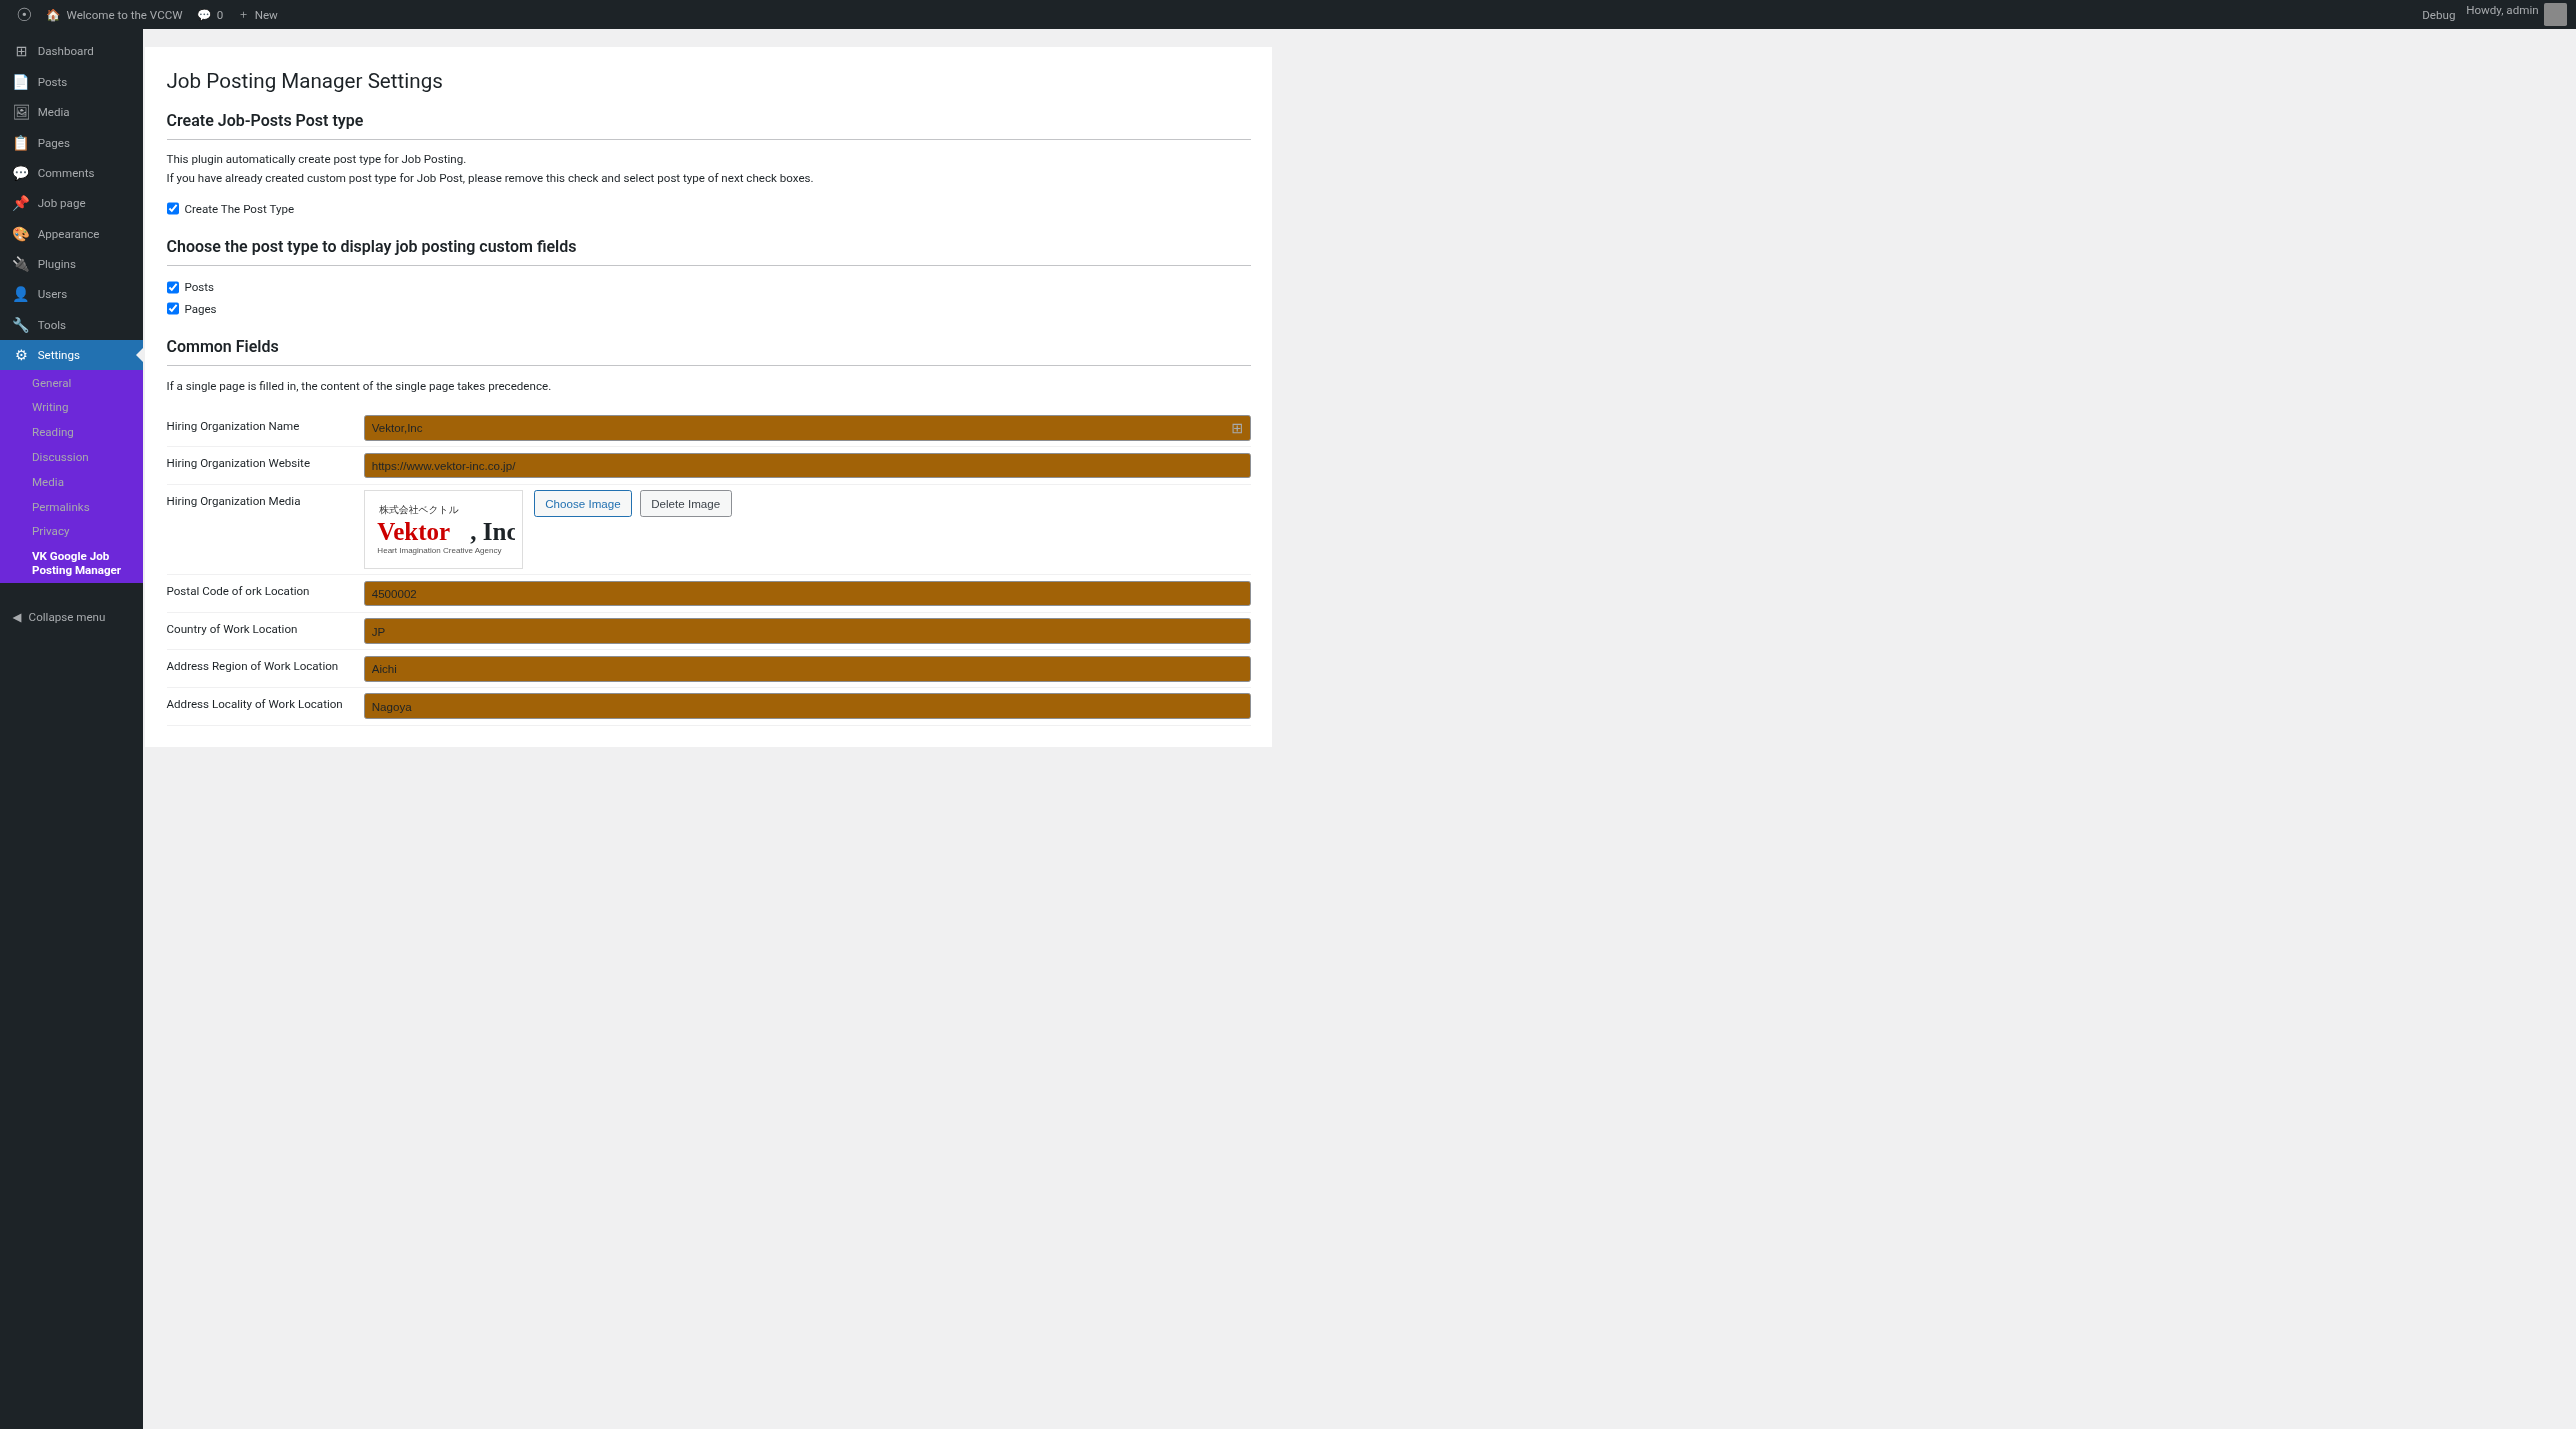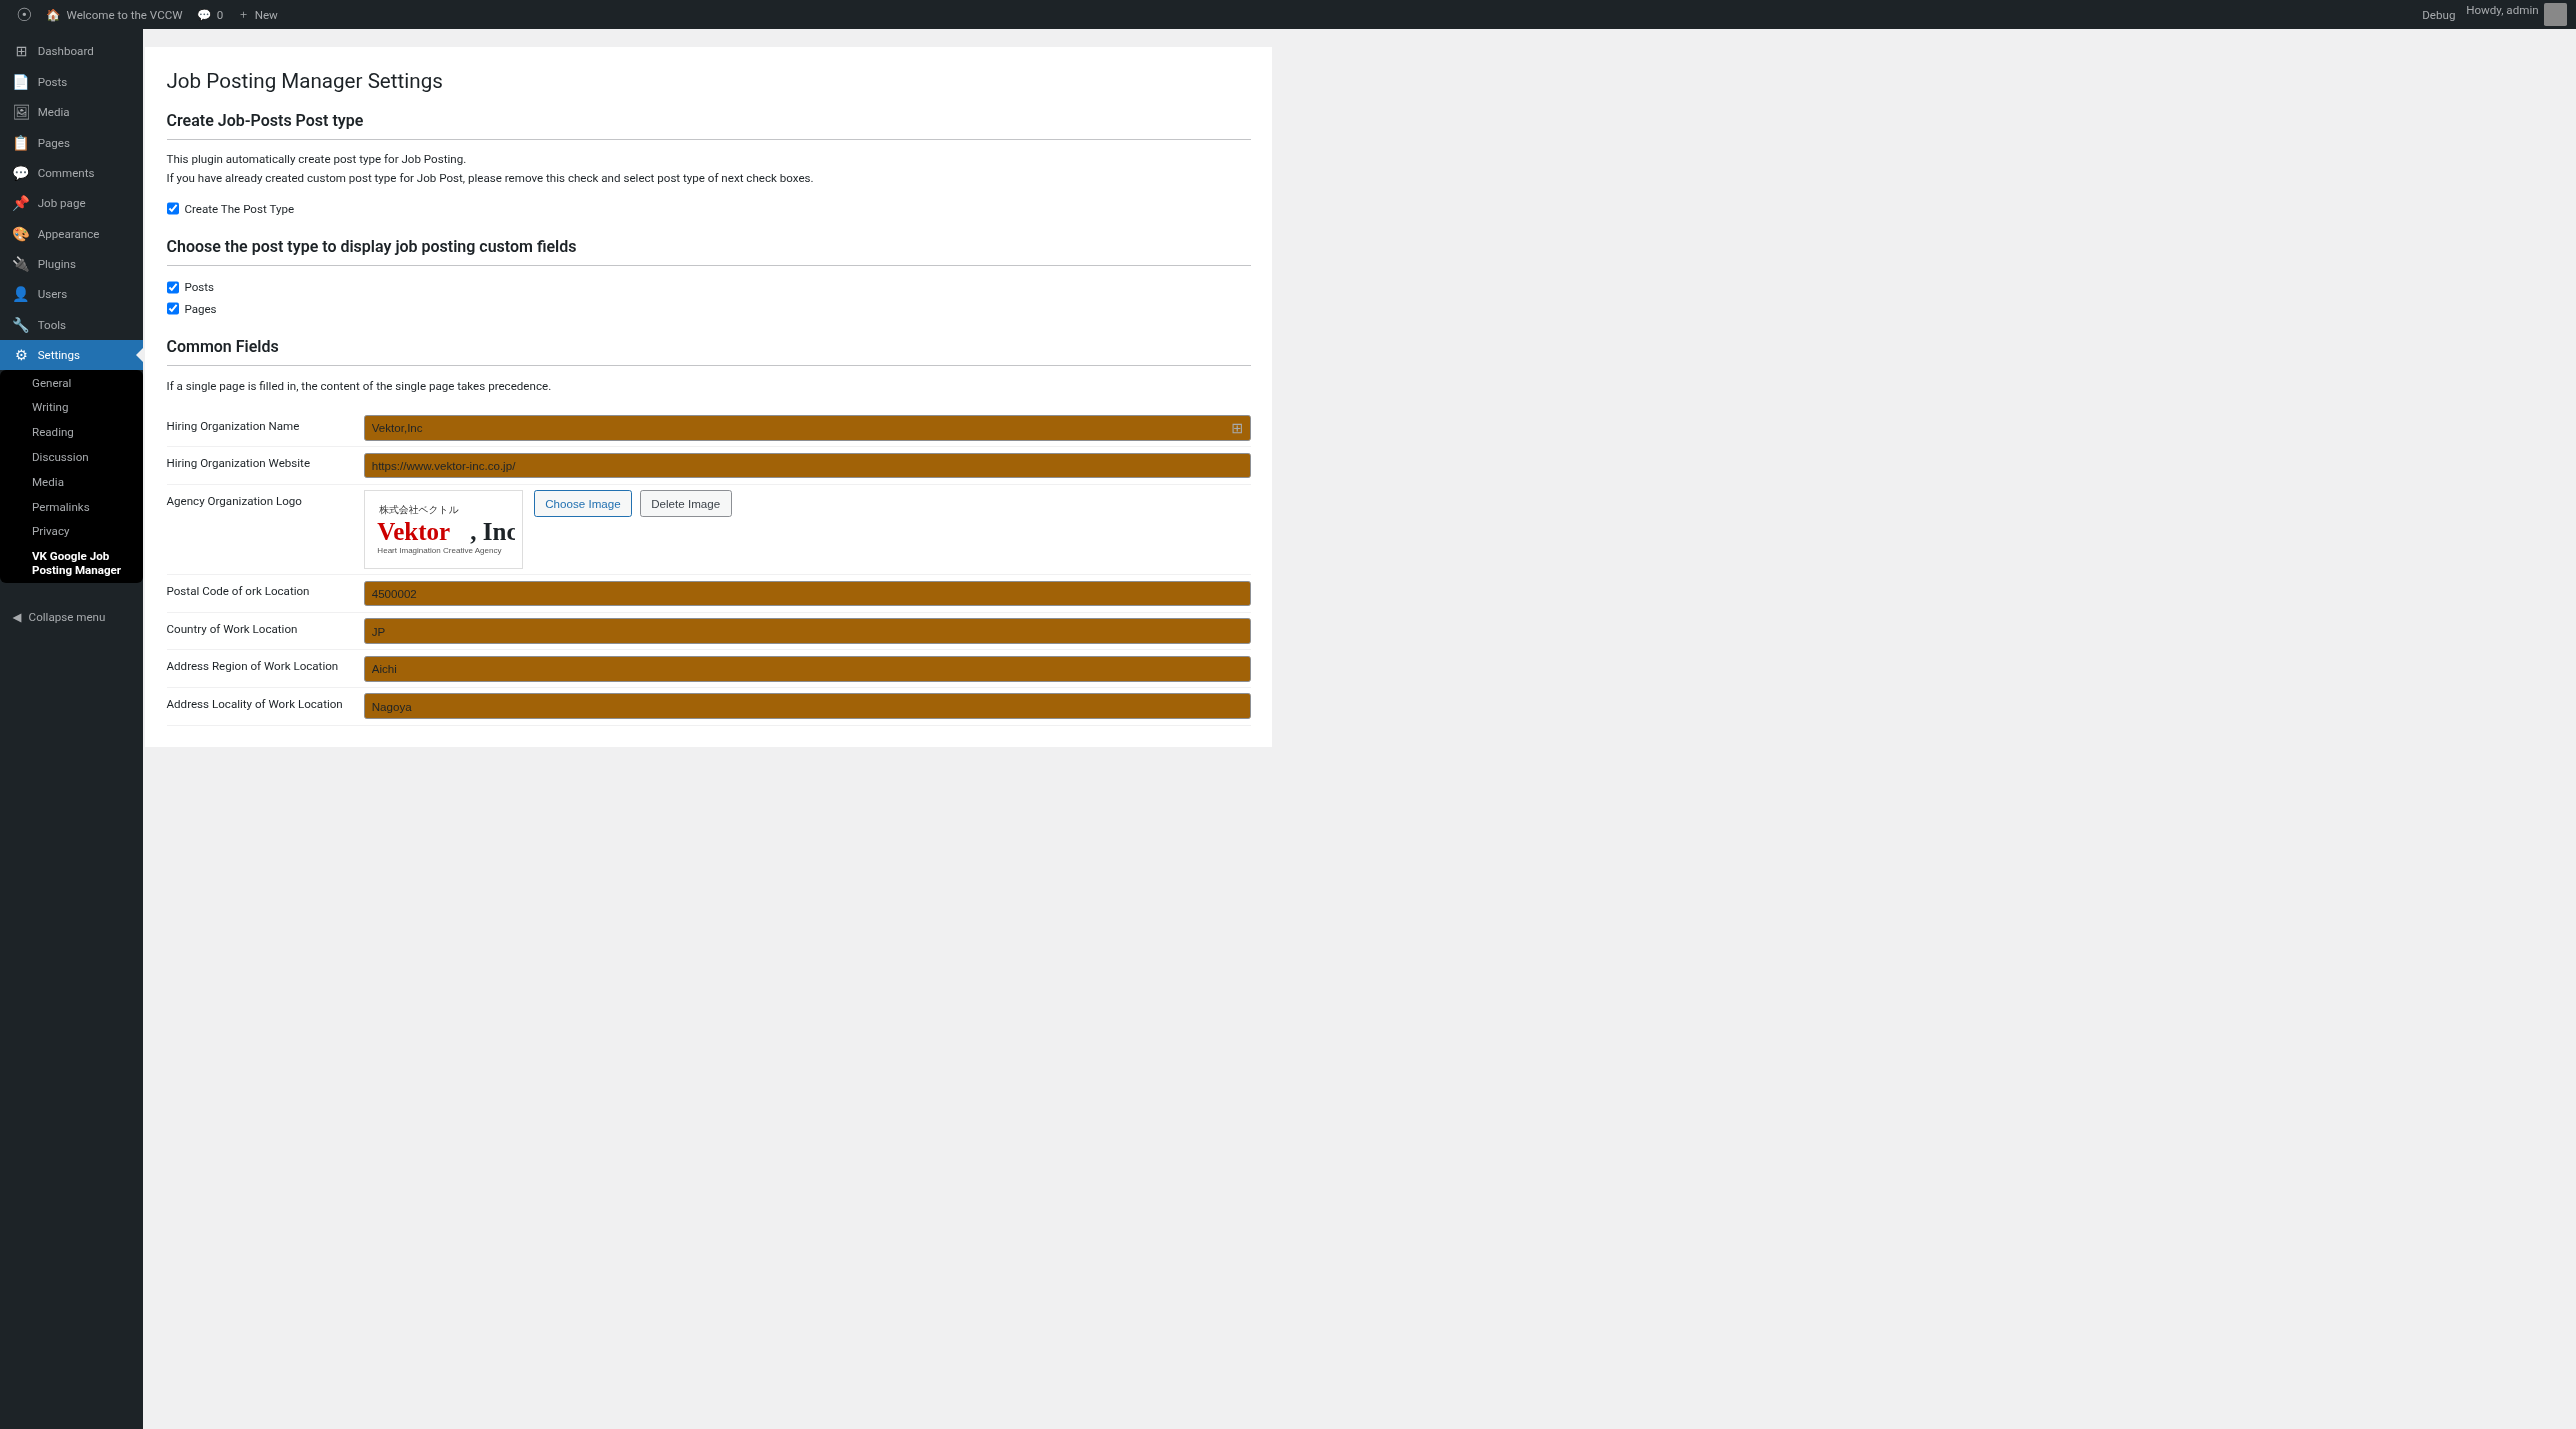--- a/index.html
+++ b/index.html
@@ -39,21 +39,21 @@
     .menu-item {
       display: flex; align-items: center; gap: 7.2px;
       padding: 7.2px 9px 7.2px 12.5px;
       color: #a7aaad; font-size: 11.6px; cursor: pointer;
       position: relative;
     }
     .menu-item.active { background: #2271b1; color: #fff; }
     .menu-item .menu-icon { font-size: 14.3px; width: 18px; text-align: center; }
 
     
-    .submenu { background: #000000; border-radius: 6px; }
+    .submenu { background: #6d28d9; }
     .submenu-item {
       display: block; padding: 5.4px 5.4px 5.4px 32px;
       color: #a7aaad; font-size: 11.6px; cursor: pointer;
     }
     .submenu-item.highlight { color: #fff; font-weight: 700; }
 
     
     .collapse-menu {
       color: #a7aaad; padding: 9px 9px 9px 12.5px;
       display: flex; align-items: center; gap: 7.2px;
@@ -262,21 +262,21 @@
             </tr>
 
             <tr>
               <td>Hiring Organization Website</td>
               <td>
                 <input type="text" value="https://www.vektor-inc.co.jp/" style="">
               </td>
             </tr>
 
             <tr>
-              <td>Agency Organization Logo</td>
+              <td>Hiring Organization Media</td>
               <td>
                 <div class="logo-area">
                   <div class="logo-svg-container">
                     <svg width="143" height="63" viewBox="0 0 160 70" style="font-size:13px">
                       <text x="8" y="18" font-size="11" fill="#333" font-family="sans-serif">株式会社ベクトル</text>
                       <text x="6" y="48" font-size="28" font-weight="900" fill="#cc0000" font-family="serif">Vektor</text>
                       <text x="110" y="48" font-size="28" font-weight="700" fill="#1d2327" font-family="serif">, Inc.</text>
                       <text x="6" y="62" font-size="9" fill="#555" font-family="sans-serif">Heart Imagination Creative Agency</text>
                     </svg>
                   </div>

